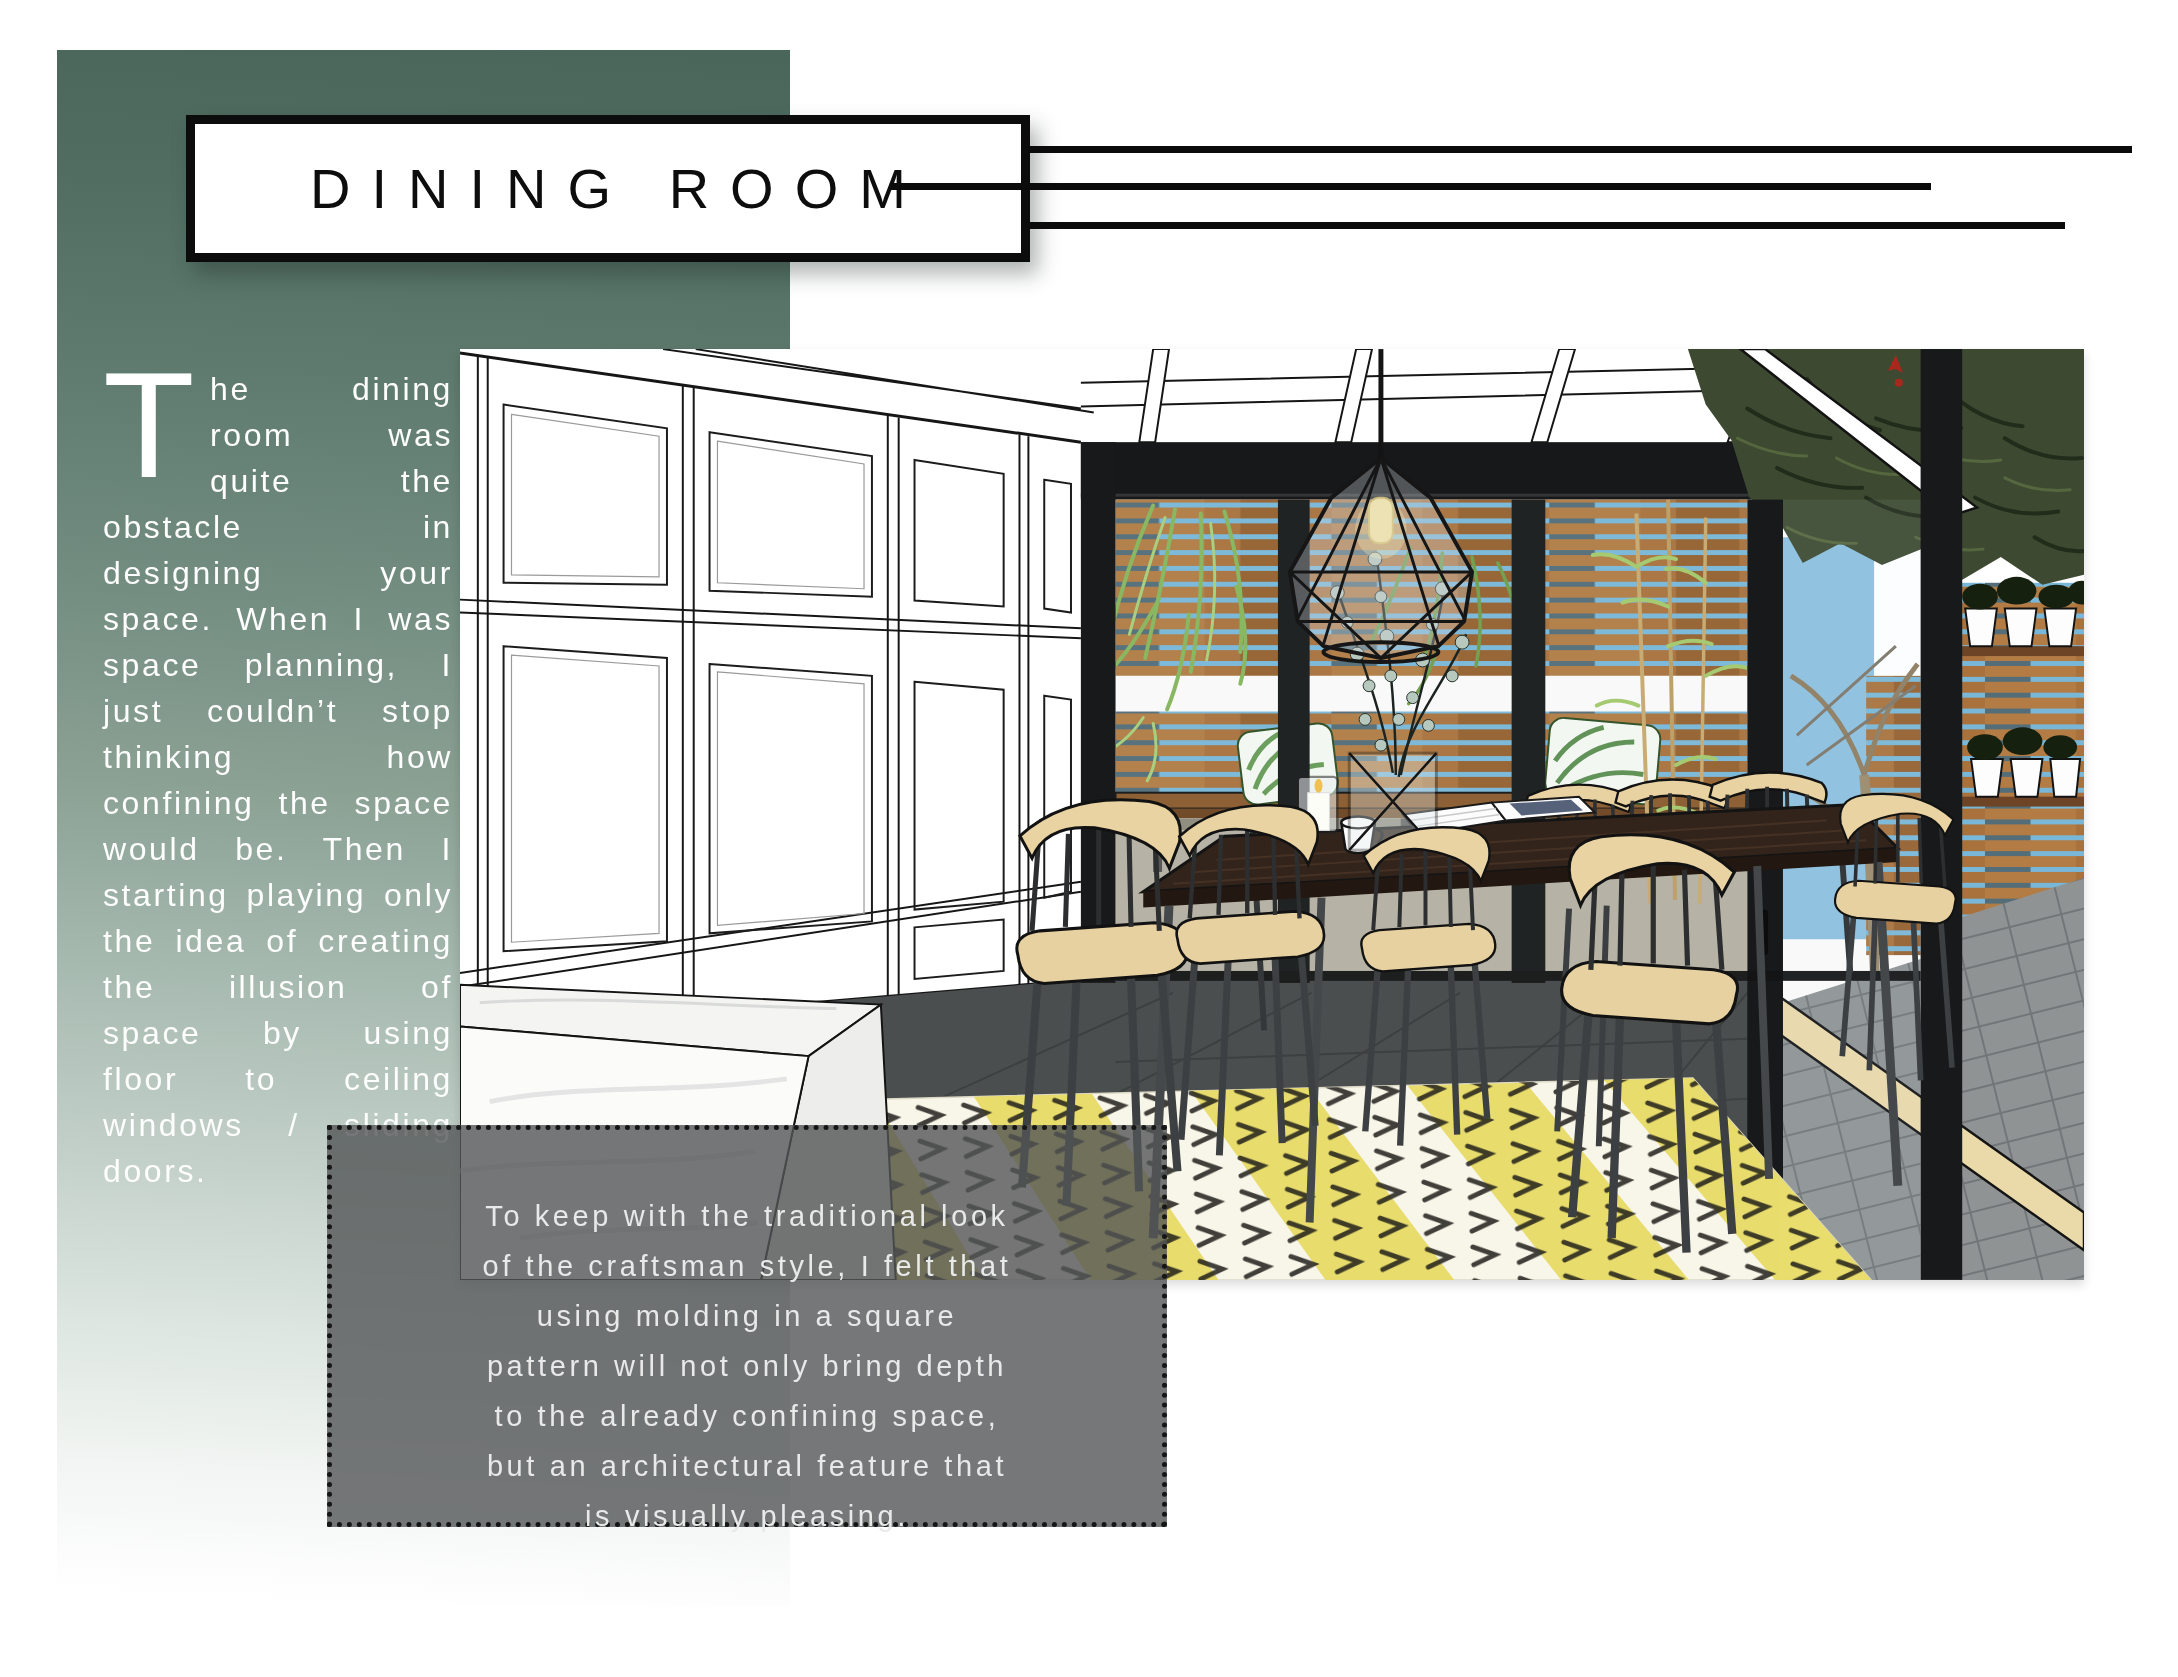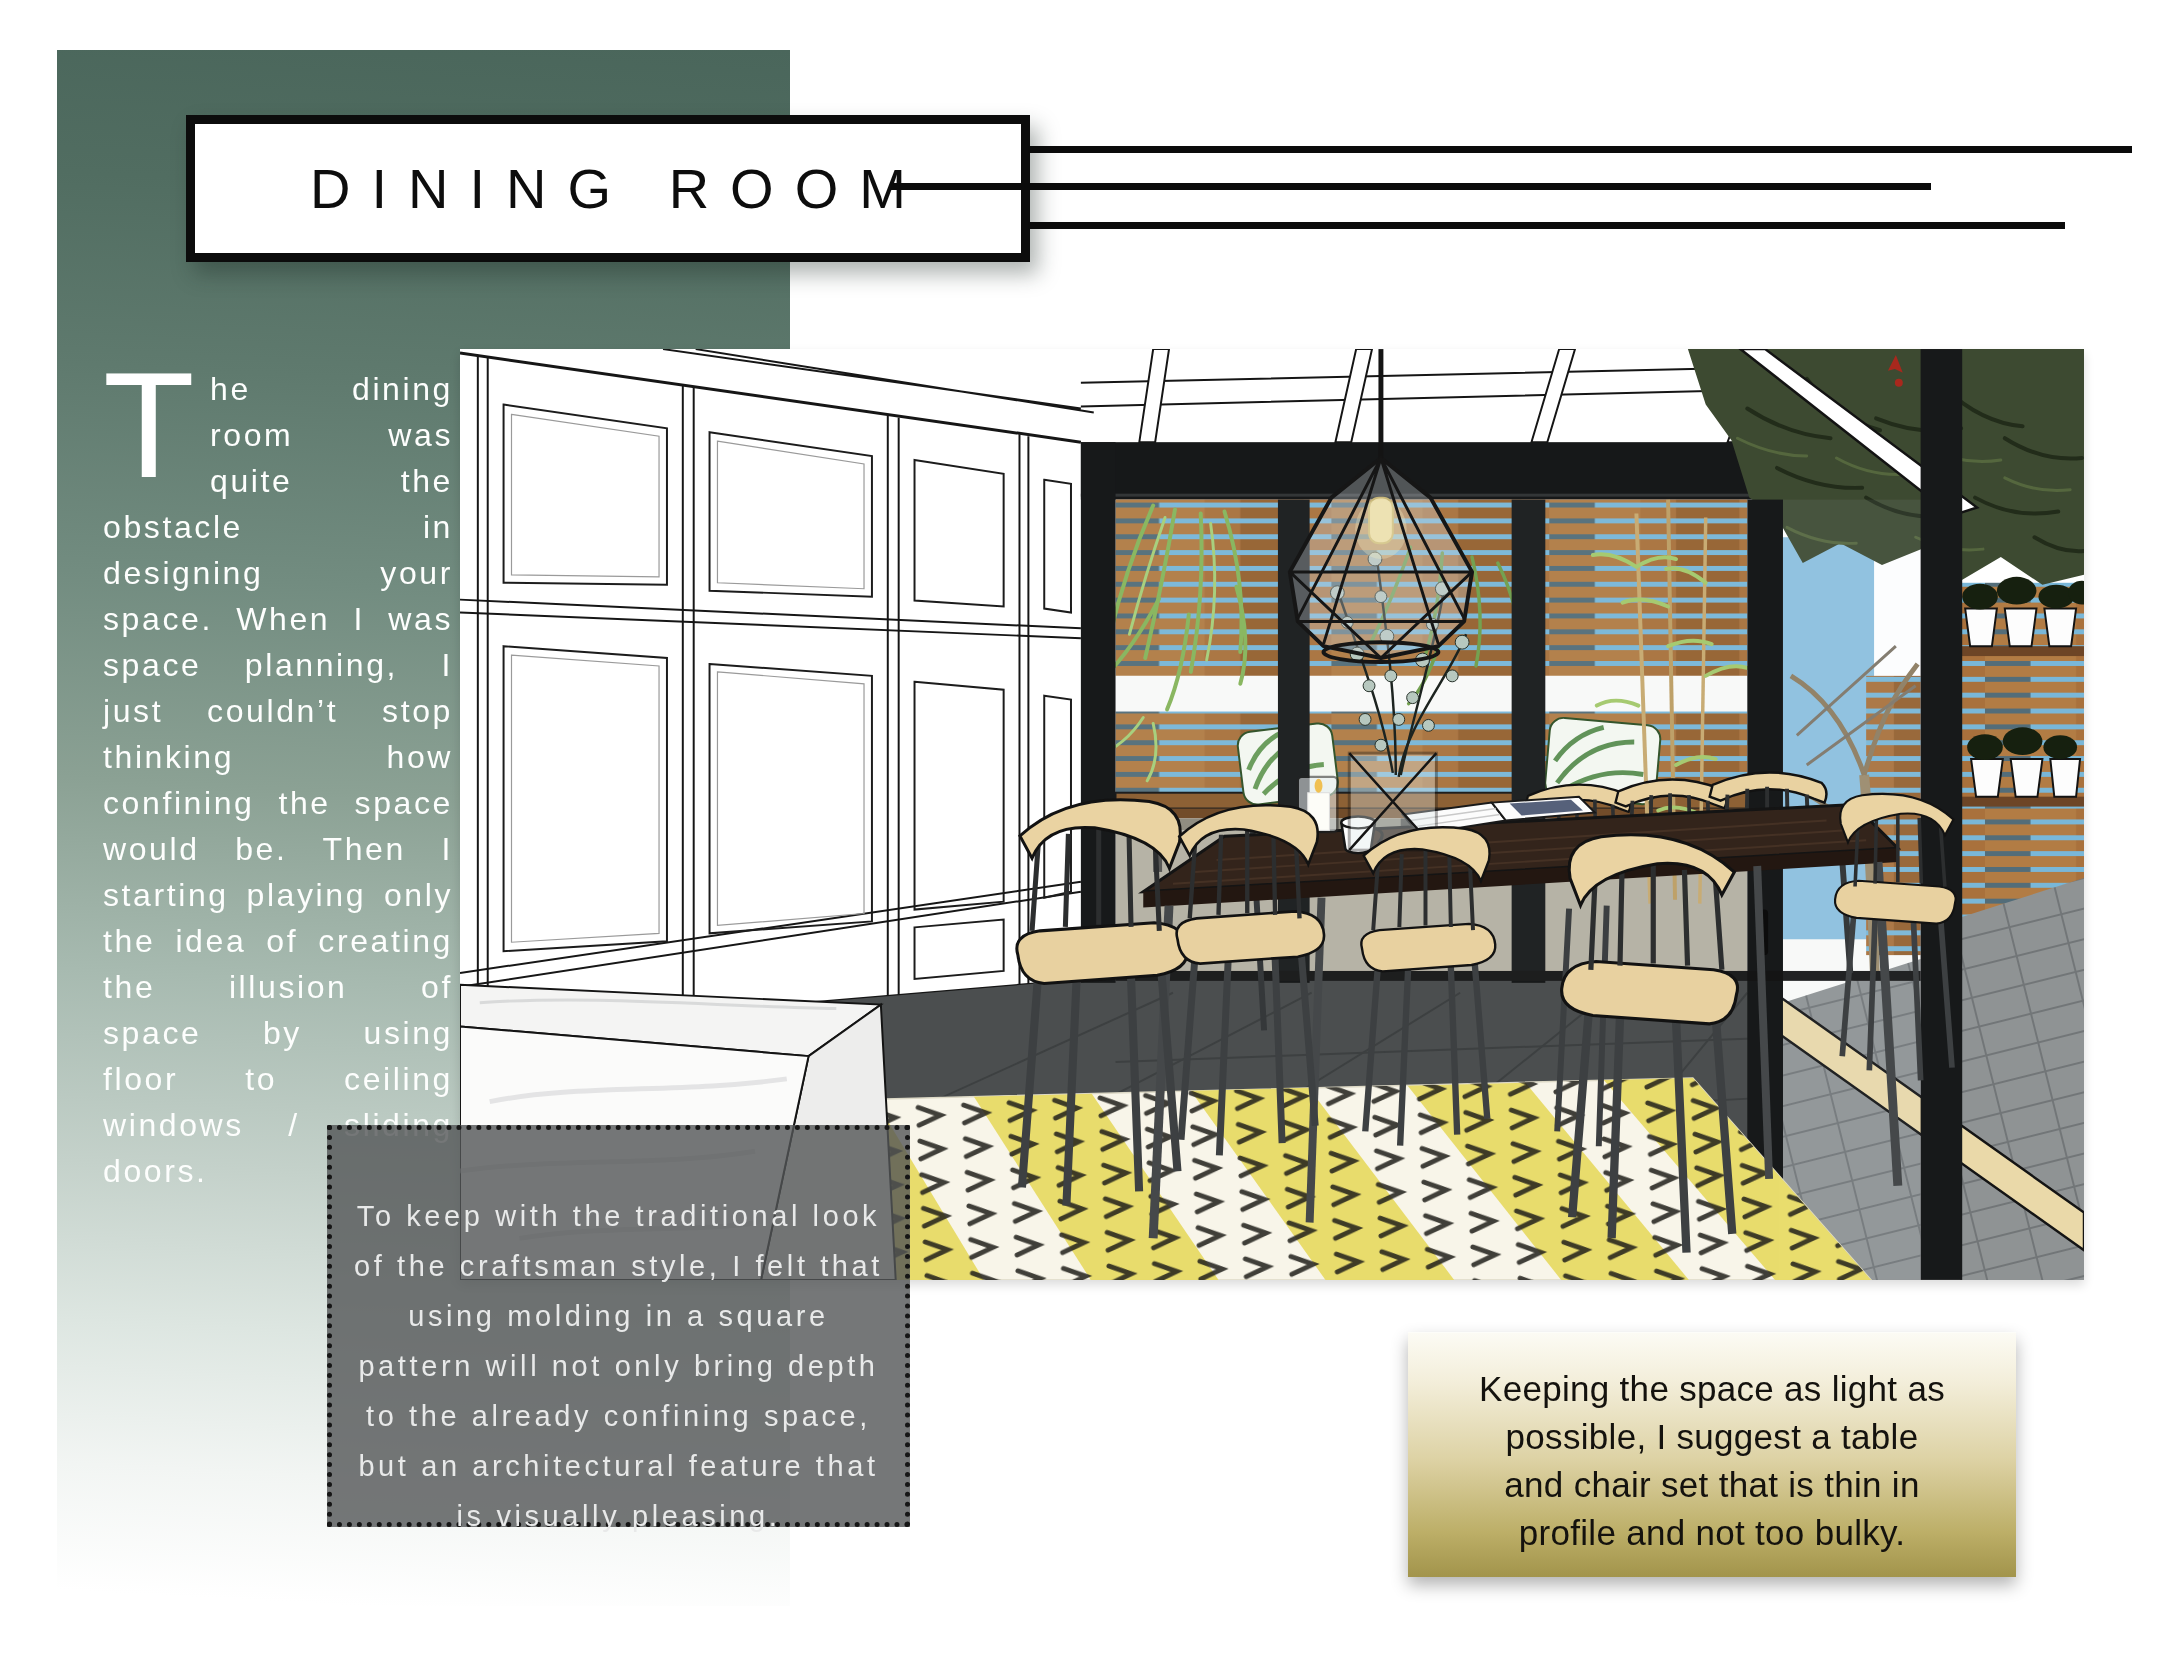--- a/index.html
+++ b/index.html
@@ -31,21 +31,21 @@
     text-align:justify;}
   .dropcap{float:left;font-size:150px;line-height:103px;height:129px;width:97px;
     margin:8px 10px 0 0;letter-spacing:0;color:#ffffff;}
 
   
   .render{position:absolute;left:460px;top:349px;width:1624px;height:931px;
     background:#ffffff;box-shadow:0 5px 10px rgba(0,0,0,.14);}
   .render svg{display:block;}
 
   
-  .gray-note{position:absolute;left:327px;top:1125px;width:583px;height:402px;
+  .gray-note{position:absolute;left:327px;top:1125px;width:840px;height:402px;
     box-sizing:border-box;background:rgba(82,85,86,.8);
     border:5px dotted #161616;}
   .gray-note p{margin:0;padding:61px 20px 0;color:#e8e9e9;font-size:29px;
     line-height:50px;letter-spacing:3.6px;text-align:center;white-space:pre-line;}
 
   
   .gold-note{position:absolute;left:1408px;top:1332px;width:608px;height:244px;
     background:linear-gradient(180deg,#fcfbf4 0%,#f3eeda 20%,#ddd2a4 52%,
       #bcae67 82%,#a2944b 100%);
     box-shadow:0 8px 16px rgba(0,0,0,.3);border-top:1px solid #fdfdf9;}
@@ -454,21 +454,15 @@
   <div class="gray-note">
     <p>To keep with the traditional look
 of the craftsman style, I felt that
 using molding in a square
 pattern will not only bring depth
 to the already confining space,
 but an architectural feature that
 is visually pleasing.</p>
   </div>
 
-  <div class="gold-note">
-    <p>Keeping the space as light as
-possible, I suggest a table
-and chair set that is thin in
-profile and not too bulky.</p>
-  </div>
 
 </div>
 
 
 </body></html>

